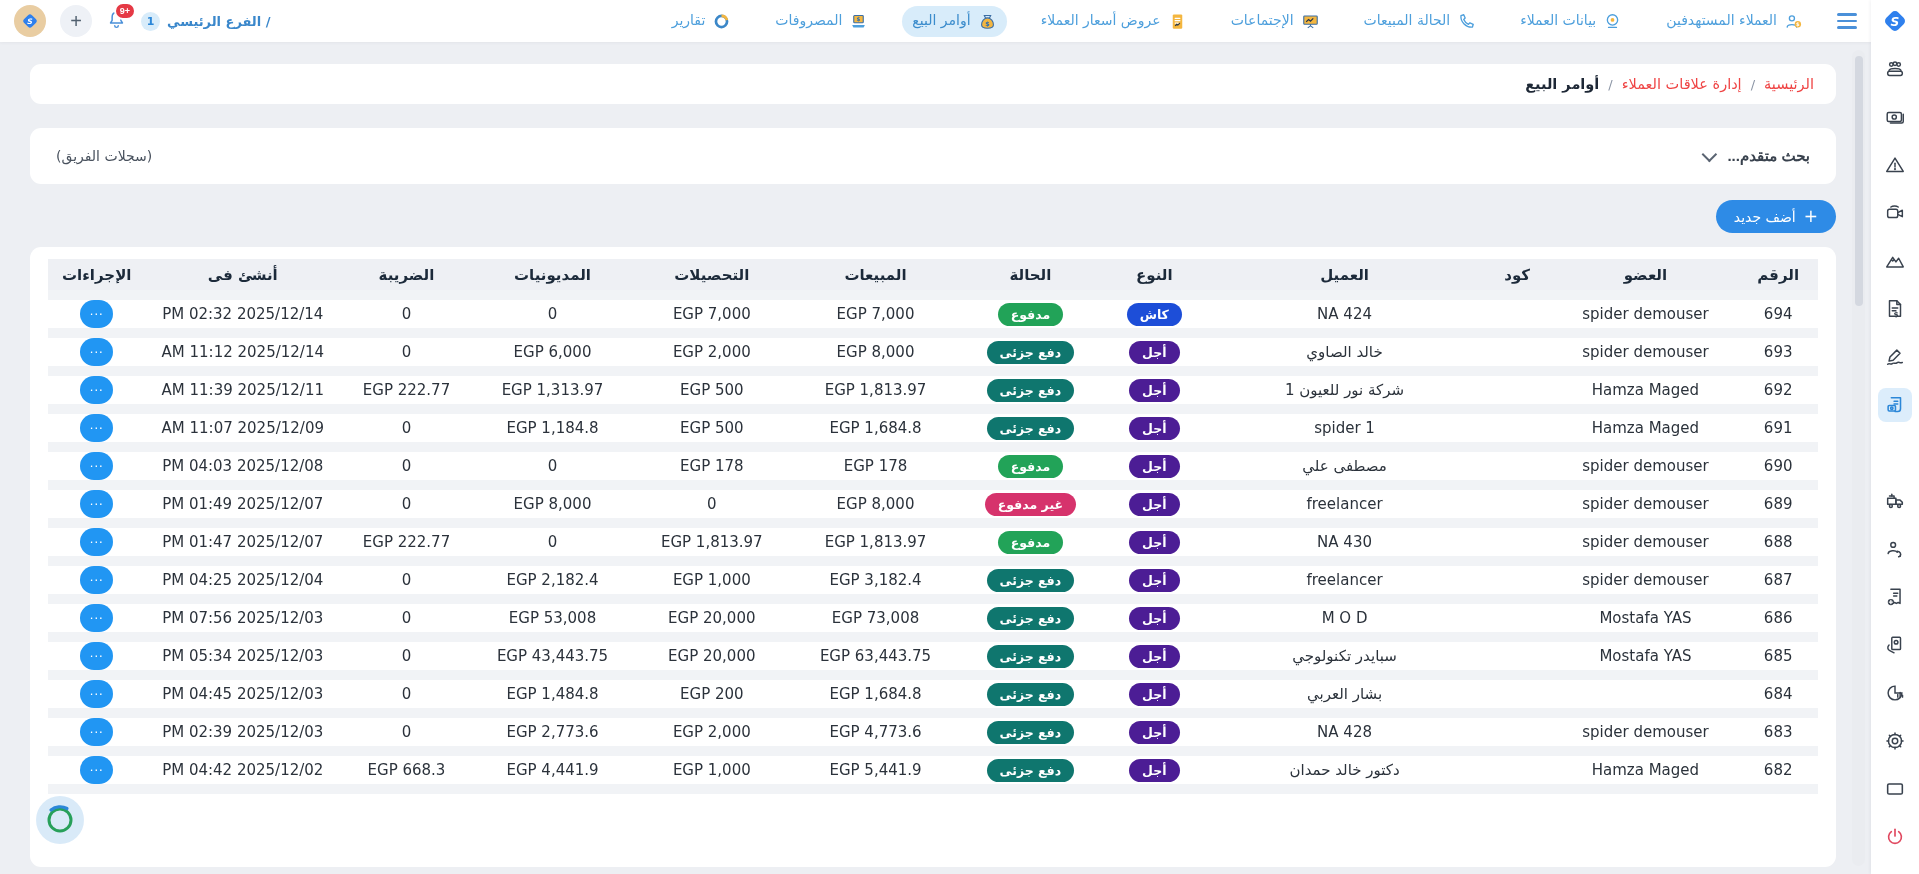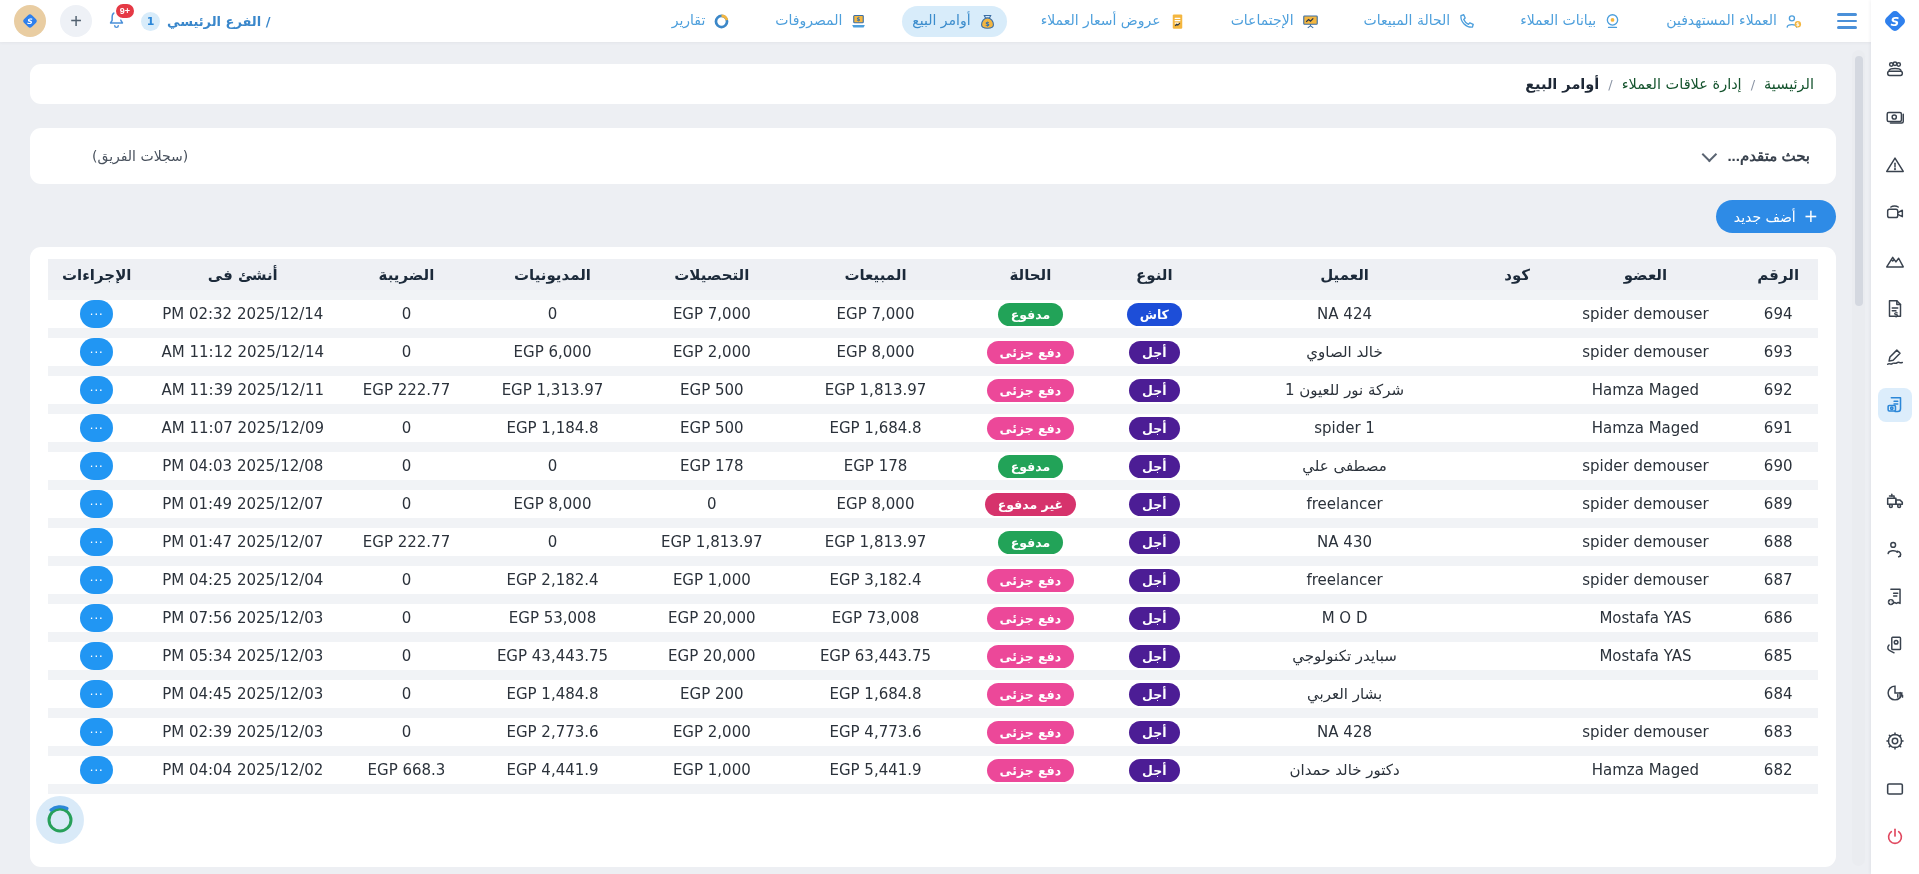--- a/index.html
+++ b/index.html
@@ -47,31 +47,31 @@
             justify-content:center; cursor:pointer; overflow:hidden; }
 
   
   .main { position:absolute; top:42px; right:48px; left:0; bottom:0; padding:22px 35px 0 30px; }
   .scroll-track { position:absolute; top:50px; bottom:8px; right:54px; width:13px; background:#eaecf0;
                   border-radius:7px; z-index:5; cursor:pointer; }
   .scroll-thumb { position:absolute; top:6px; right:2.5px; width:8px; height:250px; background:#d4d8e0; border-radius:5px; }
 
   .card { background:#fff; border-radius:11px; }
   .breadcrumb-card { height:40px; display:flex; align-items:center; padding:0 22px; }
-  .crumb { font-size:14.5px; color:#14532d; cursor:pointer; }
+  .crumb { font-size:14.5px; color:#ef4444; cursor:pointer; }
   .crumb-sep { margin:0 9px; color:#8a94a4; font-size:13px; }
   .crumb.current { color:#1e2836; font-weight:bold; cursor:default; }
 
   .search-card { margin-top:24px; height:56px; display:flex; align-items:center;
                  justify-content:space-between; padding:0 26px; }
   .adv-search { display:flex; align-items:center; gap:10px; cursor:pointer; background:none; border:none;font-weight:bold; }
   .adv-search-label { font-size:15px; color:#39424e; }
   .chev { width:11px; height:11px; border-left:2px solid #5a6472; border-bottom:2px solid #5a6472;
           transform:rotate(-45deg) translateY(-3px); }
-  .team-records { font-size:14px; color:#49525e;margin-left:36px; }
+  .team-records { font-size:14px; color:#49525e; }
 
   .add-row { margin-top:16px; display:flex; }
   .add-btn { background:#2e8be6; color:#fff; border:none; border-radius:17px; height:33px;
              padding:0 18px; font-size:14px; display:flex; align-items:center; gap:8px; cursor:pointer;
              font-family:inherit; }
   .add-btn .plus-glyph { font-size:17px; line-height:1; }
 
   .table-card { margin-top:14px; padding:12px 18px 0; min-height:620px; }
   table { width:100%; border-collapse:collapse; table-layout:fixed; }
   thead th { background:#eef0f4; height:36px; font-size:15px; font-weight:bold; color:#1c2a3a;
@@ -79,21 +79,21 @@
   tbody td { background:#fff; height:38px; font-size:15px; color:#2b323b; text-align:center;
              border-bottom:10px solid #f1f3f6; white-space:nowrap; overflow:hidden; }
   col.c-num{width:4.5%} col.c-mem{width:10.5%} col.c-code{width:4%} col.c-cli{width:15.5%}
   col.c-type{width:6%} col.c-stat{width:8%} col.c-sal{width:9.5%} col.c-col{width:9%}
   col.c-deb{width:9%} col.c-tax{width:7.5%} col.c-date{width:11%} col.c-act{width:5.5%}
 
   .pill { display:inline-block; padding:4px 13px; border-radius:13px; color:#fff; font-size:12.5px; font-weight:bold; }
   .pill.cash { background:#1d4ed8; }
   .pill.deferred { background:#4c1d95; }
   .pill.paid { background:#22a358; }
-  .pill.partial { background:#ec4899; }
+  .pill.partial { background:#0f766e; }
   .pill.unpaid { background:#d6336c; }
   .dots-btn { width:33px; height:28px; border-radius:14px; background:#2196f3; border:none; color:#fff;
               cursor:pointer; font-size:13px; letter-spacing:1px; line-height:10px; padding-bottom:7px; }
   .ltr { direction:ltr; unicode-bidi:isolate; }
 
   .float-loader { position:absolute; left:36px; top:796px; width:48px; height:48px; border-radius:50%;
                   background:rgba(185,216,243,.55); display:flex; align-items:center; justify-content:center;
                   cursor:pointer; z-index:30; }
 </style>
 </head>
@@ -556,21 +556,21 @@
               <td>682</td>
               <td>Hamza Maged</td>
               <td></td>
               <td>دكتور خالد حمدان</td>
               <td><span class="pill deferred">أجل</span></td>
               <td><span class="pill partial">دفع جزئى</span></td>
               <td><span class="ltr">EGP 5,441.9</span></td>
               <td><span class="ltr">EGP 1,000</span></td>
               <td><span class="ltr">EGP 4,441.9</span></td>
               <td><span class="ltr">EGP 668.3</span></td>
-              <td><span class="ltr">PM 04:04 2025/12/02</span></td>
+              <td><span class="ltr">PM 04:42 2025/12/02</span></td>
               <td><button class="dots-btn">...</button></td>
             </tr>
           </tbody>
       </table>
     </div>
   </main>
 
   <div class="float-loader">
     <svg width="34" height="34" viewBox="0 0 34 34">
       <circle cx="17" cy="17" r="11" fill="none" stroke="#27a05a" stroke-width="3"></circle>

